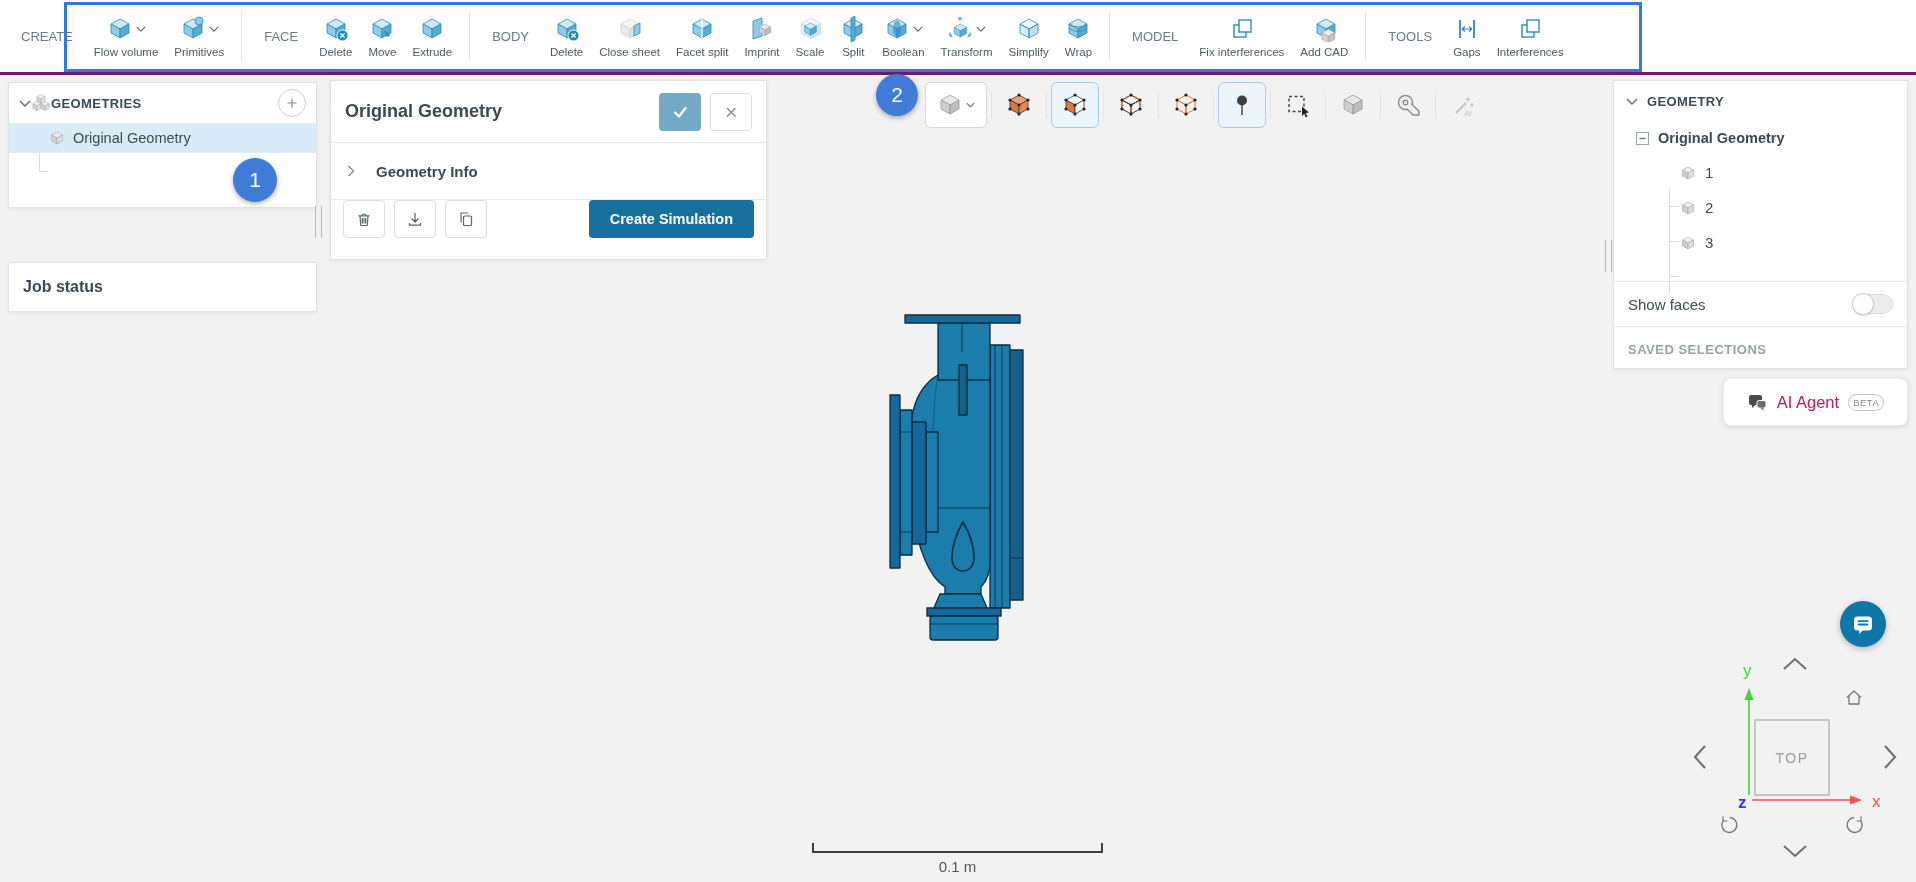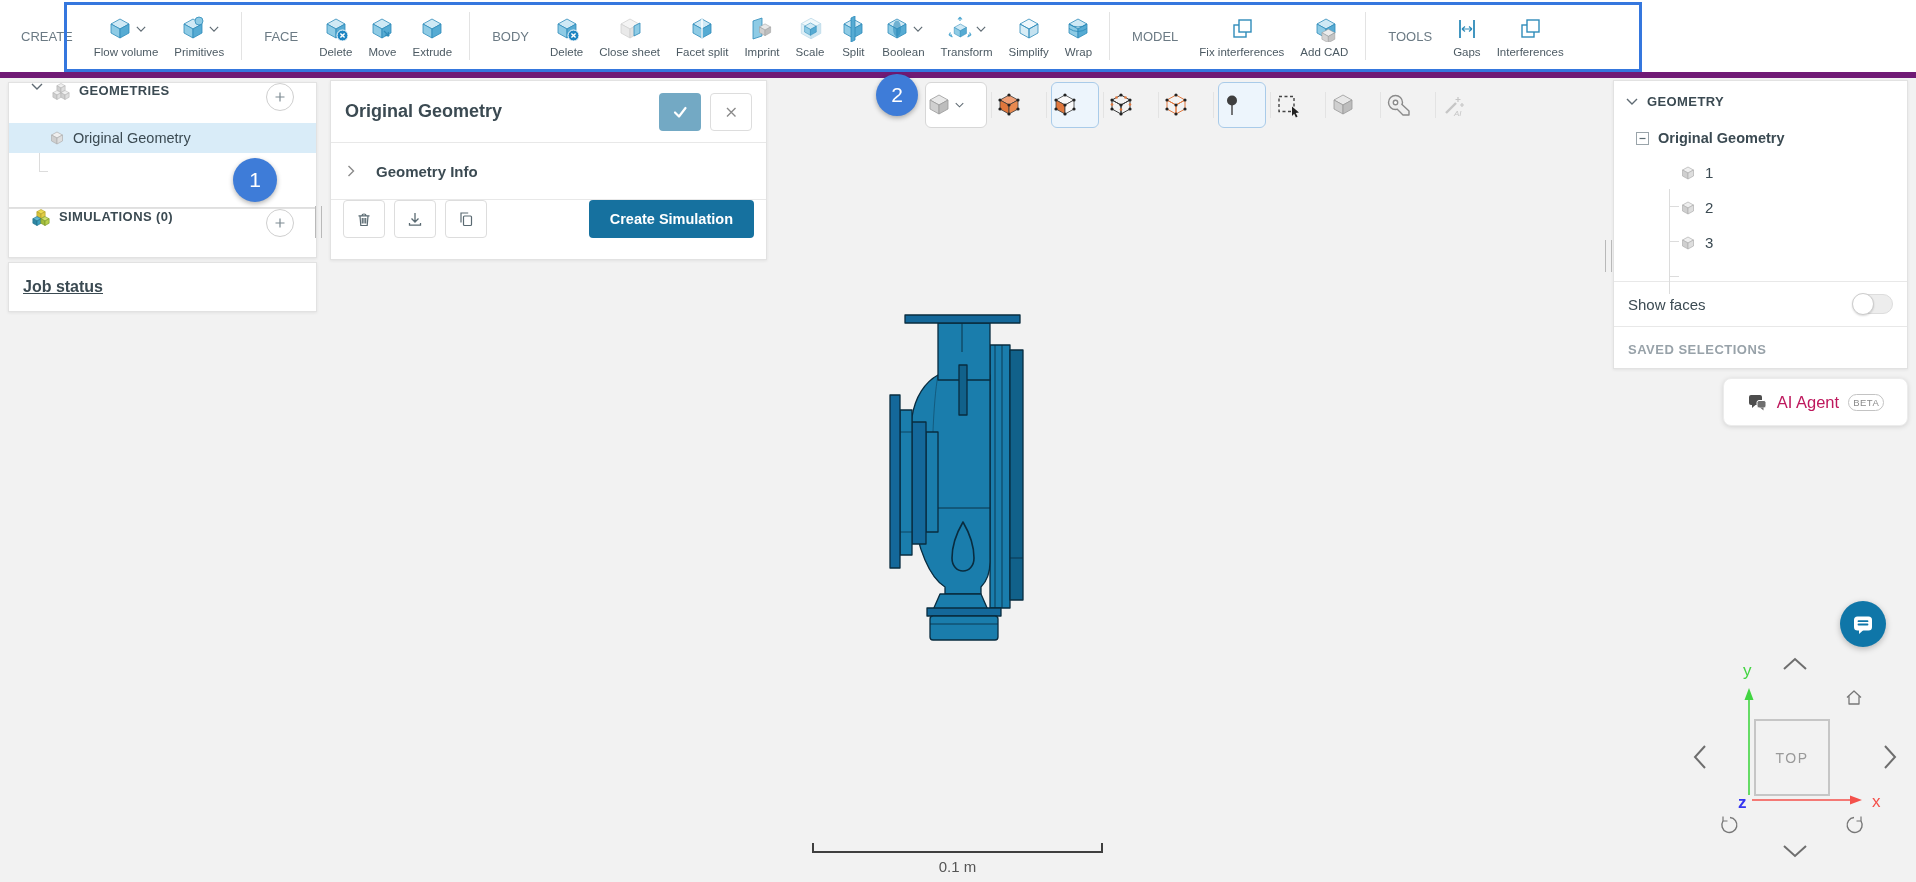--- a/index.html
+++ b/index.html
@@ -1,60 +1,60 @@
 <!DOCTYPE html>
 <html><head>
 <meta charset="utf-8">
 <style>
   html,body{margin:0;padding:0;background:#e9e9e9;}
   .canvas{position:relative;width:1916px;height:882px;overflow:hidden;background:#f2f2f2;
           font-family:"Liberation Sans",sans-serif;color:#3b4a52;}
   
-  .topbar{position:absolute;left:0;top:0;width:1916px;height:72px;background:#fff;border-bottom:6px solid #701a75;}
+  .topbar{position:absolute;left:0;top:0;width:1916px;height:72px;background:#fff;border-bottom:3px solid #701a75;}
   .tb-highlight{position:absolute;left:64px;top:2px;width:1572px;height:64px;border:3px solid #3577de;pointer-events:none;z-index:5;}
   .tb-flex{position:absolute;left:8px;top:4px;height:64px;display:flex;align-items:center;}
   .tb-sec{font-size:13px;color:#6b7a84;margin:0 13px;white-space:nowrap;}
   .tb-item{display:flex;flex-direction:column;align-items:center;margin:0 8px;cursor:pointer;}
   .tb-ic{height:30px;display:flex;align-items:center;}
   .tb-lbl{font-size:11.5px;color:#4c5a63;margin-top:2px;white-space:nowrap;}
   .tb-sep{width:1px;height:48px;background:#e3e3e3;margin:0 9px;}
   .tb-chev{margin-left:3px;}
   
   .panel{position:absolute;background:#fff;border:1px solid #e2e2e2;box-shadow:0 1px 3px rgba(0,0,0,.07);}
   
   .geo-panel{left:8px;top:82px;width:307px;height:124px;}
-  .side-hrow{height:40px;display:flex;padding:0 22px;gap:8px;}
+  .side-hrow{height:40px;display:flex;align-items:center;padding:0 10px;gap:0;}
   .side-title{font-size:13px;font-weight:bold;letter-spacing:.4px;flex:1;}
   .plus-btn{width:26px;height:26px;border:1px solid #cfcfcf;border-radius:50%;background:#fff;display:flex;align-items:center;justify-content:center;cursor:pointer;}
   .tree-row{height:30px;display:flex;align-items:center;padding-left:40px;gap:8px;font-size:14.5px;position:relative;}
   .tree-row.sel{background:#d9ecf8;}
   .lt-line{position:absolute;left:30px;top:40px;width:1px;height:48px;background:#dcdcdc;}
   .lt-stub{position:absolute;left:30px;width:9px;height:1px;background:#dcdcdc;}
   .sim-panel{left:8px;top:208px;width:307px;height:48px;}
   .job-panel{left:8px;top:262px;width:307px;height:48px;display:flex;align-items:center;}
-  .job-title{font-size:16px;font-weight:bold;padding-left:14px;text-decoration:underline;}
+  .job-title{font-size:16px;font-weight:bold;padding-left:14px;}
   .rs-handle{position:absolute;width:5px;height:32px;border-left:1px solid #b9b9b9;border-right:1px solid #b9b9b9;cursor:col-resize;}
   
   .detail-panel{left:330px;top:80px;width:435px;height:178px;}
   .dp-header{height:61px;display:flex;align-items:center;padding:0 14px;border-bottom:1px solid #e8e8e8;}
   .dp-title{font-size:18px;font-weight:600;flex:1;}
   .btn-check{width:42px;height:38px;background:#73a9c4;border:none;border-radius:4px;display:flex;align-items:center;justify-content:center;cursor:pointer;margin-right:9px;}
   .btn-x{width:42px;height:38px;background:#fff;border:1px solid #ddd;border-radius:4px;display:flex;align-items:center;justify-content:center;cursor:pointer;}
   .dp-info{height:56px;display:flex;align-items:center;padding:0 16px;gap:12px;border-bottom:1px solid #e8e8e8;}
   .dp-info-lbl{font-size:15px;font-weight:600;margin-left:8px;}
   .dp-footer{height:58px;display:flex;padding:0 12px;gap:9px;}
   .mini-btn{width:42px;height:38px;background:#fff;border:1px solid #ddd;border-radius:4px;display:flex;align-items:center;justify-content:center;cursor:pointer;}
   .btn-primary{margin-left:auto;height:38px;padding:0 21px;background:#16719f;color:#fff;border:none;border-radius:4px;font-size:14.5px;font-weight:600;display:flex;align-items:center;cursor:pointer;font-family:"Liberation Sans",sans-serif;}
   
   .step-badge{position:absolute;border-radius:50%;background:#3e7cd8;color:#fff;display:flex;align-items:center;justify-content:center;font-size:21px;box-shadow:0 2px 5px rgba(0,0,0,.3);z-index:6;}
   .badge-1{left:233px;top:158px;width:44px;height:44px;}
   .badge-2{left:876px;top:74px;width:42px;height:42px;}
   
   .vp-tools{position:absolute;left:925px;top:82px;height:46px;display:flex;align-items:center;}
-  .vp-cell{width:46px;height:44px;display:flex;align-items:center;cursor:pointer;font-style:italic;}
+  .vp-cell{width:46px;height:44px;display:flex;align-items:center;justify-content:center;cursor:pointer;font-style:italic;}
   .vp-first{width:60px;background:#fff;border:1px solid #d7d7d7;border-radius:6px;gap:3px;}
   .vp-sel{background:#edf5fc;border:1px solid #a9cbe9;border-radius:6px;}
   .vp-sep{width:1px;height:26px;background:#e3e3e3;margin:0 4px;}
   
   .right-panel{left:1613px;top:80px;width:293px;height:287px;}
   .rp-hrow{height:40px;display:flex;align-items:center;padding:0 12px;gap:9px;}
   .rp-root{height:34px;display:flex;align-items:center;padding-left:22px;gap:9px;font-size:14.5px;font-weight:600;}
   .rp-child{height:35px;display:flex;align-items:center;padding-left:66px;gap:9px;font-size:15px;position:relative;}
   .rp-vline{position:absolute;left:55px;top:108px;width:1px;height:105px;background:#dcdcdc;}
   .rp-stub{position:absolute;left:55px;width:10px;height:1px;background:#dcdcdc;}
@@ -495,33 +495,20 @@
     <div class="lt-stub" style="top:55px"></div>
     <div class="lt-stub" style="top:88px"></div>
     <div class="tree-row sel">
       <svg width="16" height="16" viewBox="0 0 16 16">
           <use href="#t-cube"></use>
         </svg>
       <span>Original Geometry</span>
     </div>
   </div>
 
-  <div class="panel sim-panel">
-    <div class="side-hrow" style="height:48px">
-      <svg width="20" height="18" viewBox="0 0 20 18">
-          <use href="#i-sim"></use>
-        </svg>
-      <div class="side-title">SIMULATIONS (0)</div>
-      <div class="plus-btn">
-          <svg width="12" height="12" viewBox="0 0 12 12">
-            <use href="#g-plus"></use>
-          </svg>
-        </div>
-    </div>
-  </div>
 
   <div class="panel job-panel">
     <div class="job-title">Job status</div>
   </div>
 
   <div class="rs-handle" style="left:315px;top:206px;"></div>
 
   <div class="panel detail-panel">
     <div class="dp-header">
       <div class="dp-title">Original Geometry</div>

